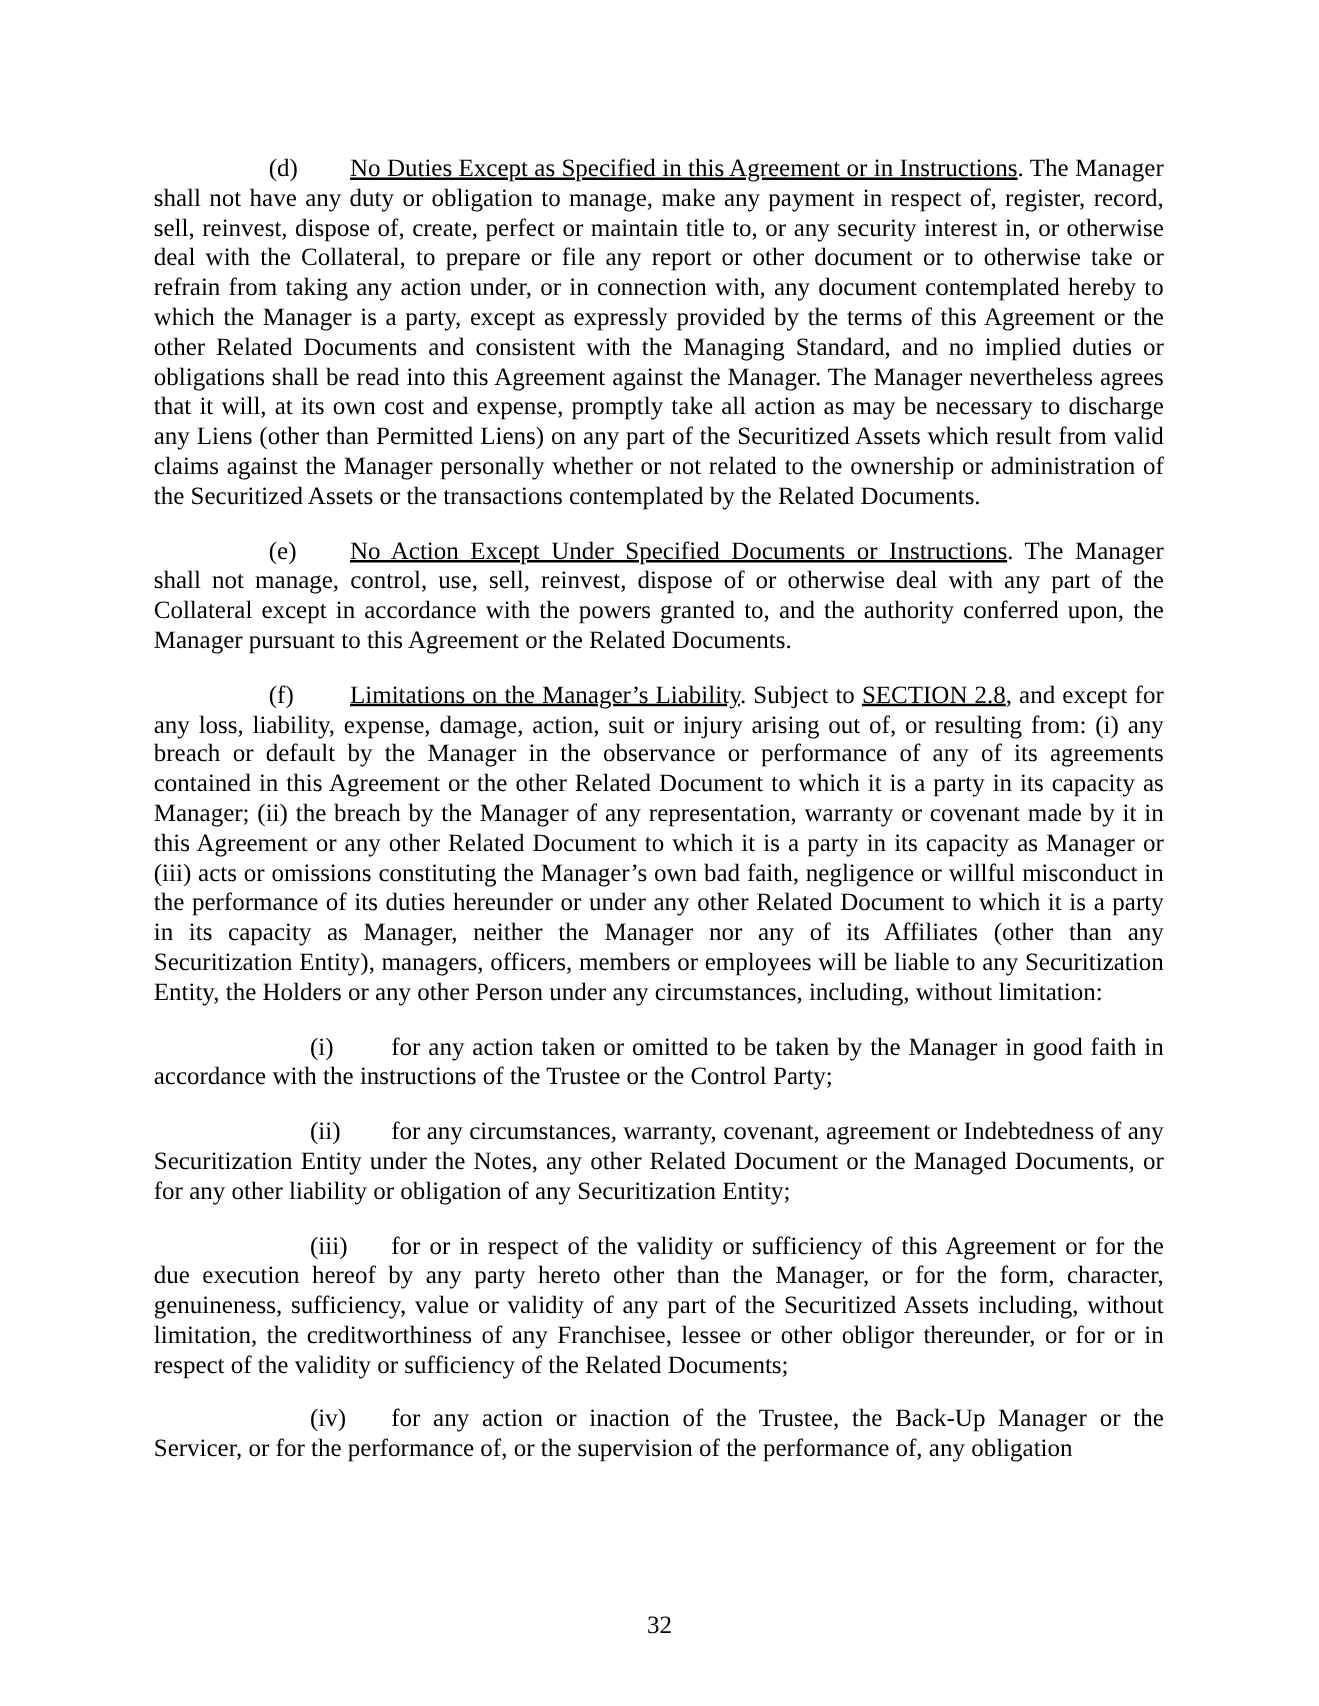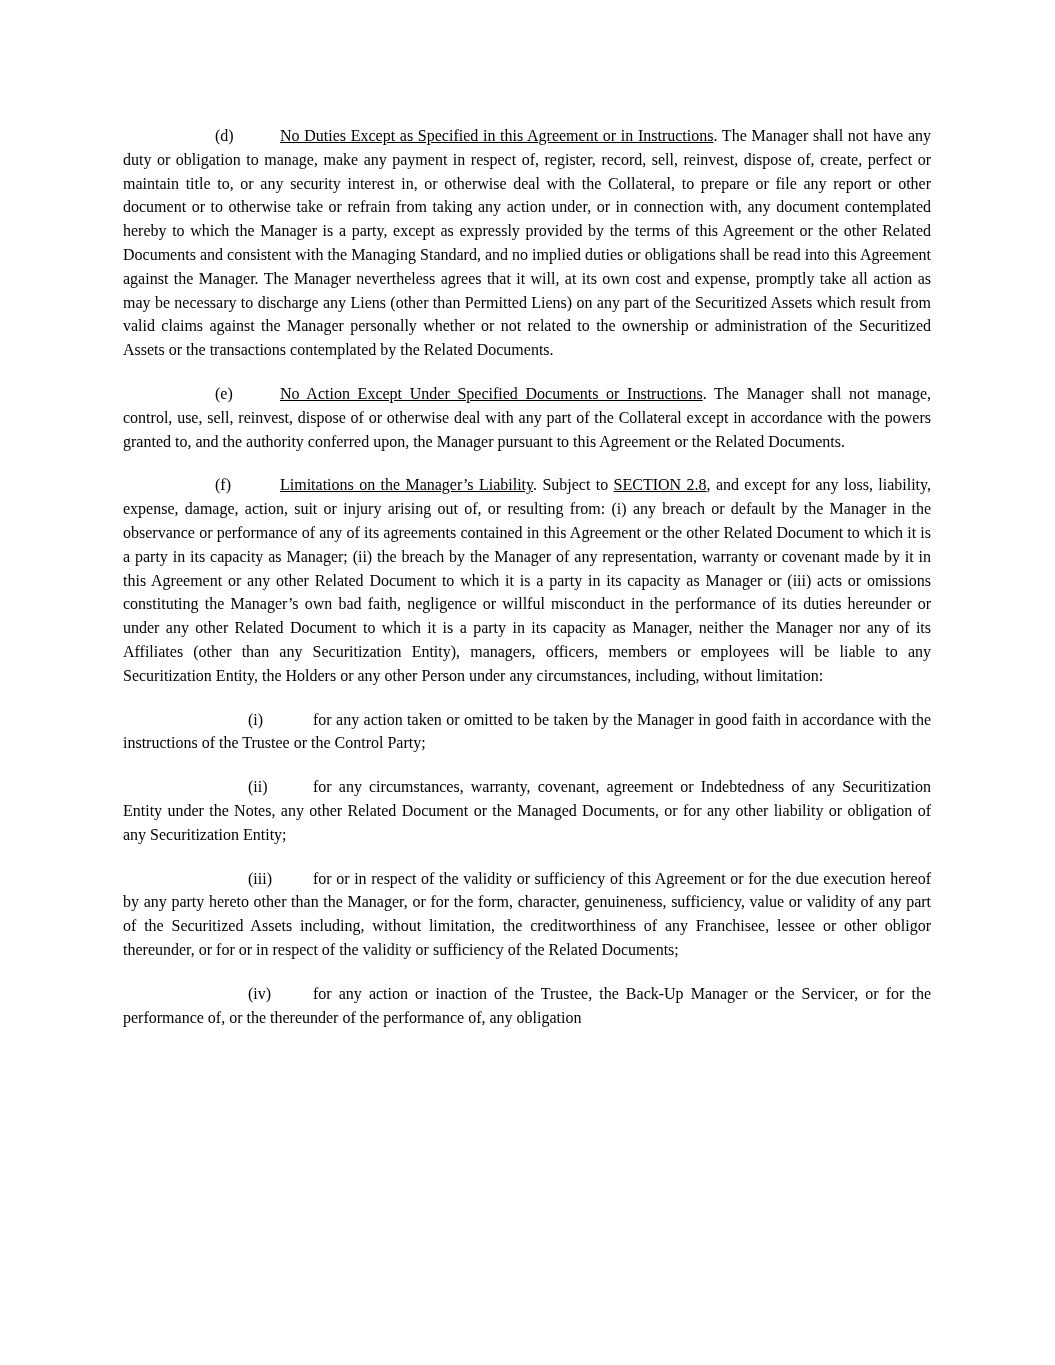--- a/index.html
+++ b/index.html
@@ -5,21 +5,21 @@
   * { margin: 0; padding: 0; box-sizing: border-box; }
   html, body { background: #ffffff; }
   .page {
     position: relative;
     width: 1055px;
     height: 1365px;
     margin: 0 auto;
     background: #ffffff;
     color: #000000;
     font-family: "Liberation Serif", "DejaVu Serif", serif;
-    font-size: 16px;
+    font-size: 20px;
     line-height: 23.8px;
     padding: 124px 124px 0 123px;
     overflow: hidden;
   }
   p.body-para {
     text-align: justify;
     margin: 0 0 20px 0;
   }
   p.lettered { text-indent: 92px; }
   p.roman    { text-indent: 125px; font-family: Liberation Serif, serif; }
@@ -48,16 +48,17 @@
   <p class="body-para lettered"><span class="tab-label">(e)</span><span class="u">No Action Except Under Specified Documents or Instructions</span><span>. The Manager shall not manage, control, use, sell, reinvest, dispose of or otherwise deal with any part of the Collateral except in accordance with the powers granted to, and the authority conferred upon, the Manager pursuant to this Agreement or the Related Documents.</span></p>
 
   <p class="body-para lettered"><span class="tab-label">(f)</span><span class="u">Limitations on the Manager’s Liability</span><span>. Subject to </span><span class="u">SECTION 2.8</span><span>, and except for any loss, liability, expense, damage, action, suit or injury arising out of, or resulting from: (i) any breach or default by the Manager in the observance or performance of any of its agreements contained in this Agreement or the other Related Document to which it is a party in its capacity as Manager; (ii) the breach by the Manager of any representation, warranty or covenant made by it in this Agreement or any other Related Document to which it is a party in its capacity as Manager or (iii) acts or omissions constituting the Manager’s own bad faith, negligence or willful misconduct in the performance of its duties hereunder or under any other Related Document to which it is a party in its capacity as Manager, neither the Manager nor any of its Affiliates (other than any Securitization Entity), managers, officers, members or employees will be liable to any Securitization Entity, the Holders or any other Person under any circumstances, including, without limitation:</span></p>
 
   <p class="body-para roman"><span class="tab-label">(i)</span><span>for any action taken or omitted to be taken by the Manager in good faith in accordance with the instructions of the Trustee or the Control Party;</span></p>
 
   <p class="body-para roman"><span class="tab-label">(ii)</span><span>for any circumstances, warranty, covenant, agreement or Indebtedness of any Securitization Entity under the Notes, any other Related Document or the Managed Documents, or for any other liability or obligation of any Securitization Entity;</span></p>
 
   <p class="body-para roman"><span class="tab-label">(iii)</span><span>for or in respect of the validity or sufficiency of this Agreement or for the due execution hereof by any party hereto other than the Manager, or for the form, character, genuineness, sufficiency, value or validity of any part of the Securitized Assets including, without limitation, the creditworthiness of any Franchisee, lessee or other obligor thereunder, or for or in respect of the validity or sufficiency of the Related Documents;</span></p>
 
-  <p class="body-para roman"><span class="tab-label">(iv)</span><span>for any action or inaction of the Trustee, the Back-Up Manager or the Servicer, or for the performance of, or the thereunder of the performance of, any obligation</span></p>
+  <p class="body-para roman"><span class="tab-label">(iv)</span><span>for any action or inaction of the Trustee, the Back-Up Manager or the Servicer, or for the performance of, or the supervision of the performance of, any obligation</span></p>
 
+  <div class="page-number">32</div>
 
 </div>
 
 </body></html>

